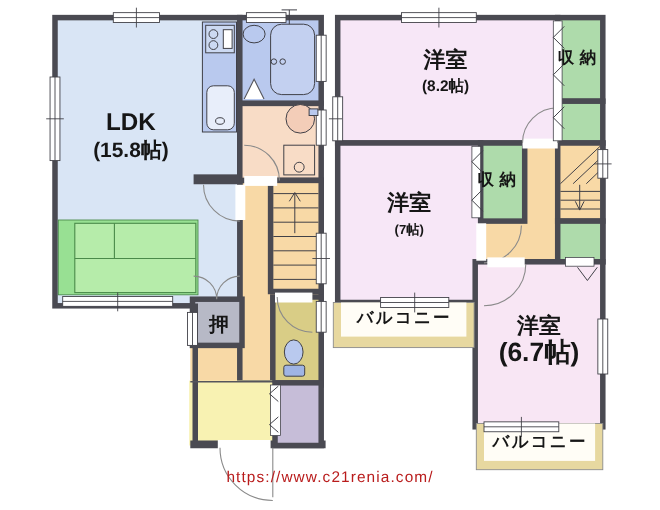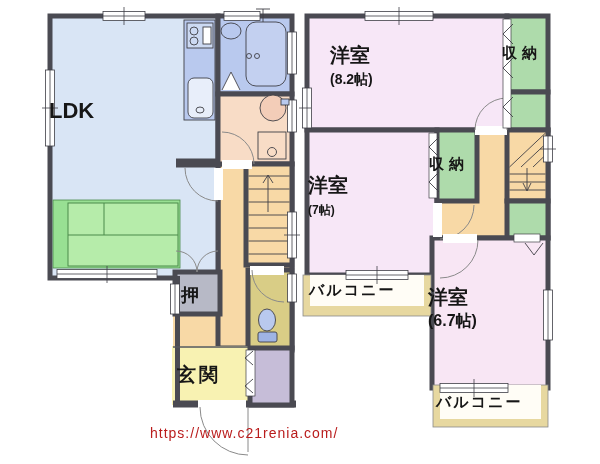--- a/index.html
+++ b/index.html
@@ -1,29 +1,29 @@
 <!DOCTYPE html>
 <html><head>
 <meta charset="utf-8">
 <style>
   html,body{margin:0;padding:0;background:#ffffff;}
   #plan{position:relative;width:600px;height:464px;background:#ffffff;overflow:hidden;
         font-family:"Liberation Sans","DejaVu Sans",sans-serif;}
   #plan svg{position:absolute;left:0;top:0;}
-  .label{position:absolute;color:#161616;font-weight:600;line-height:1.12;
+  .label{position:absolute;text-align:center;color:#161616;font-weight:600;line-height:1.12;
          pointer-events:none;white-space:nowrap;}
   .size{font-weight:600;}
   #lbl-ldk{left:49px;top:99px;width:140px;font-size:22px;}
   #lbl-ldk .size{font-size:19px;}
   #lbl-r82{left:330px;top:44px;width:150px;font-size:20px;}
   #lbl-r82 .size{font-size:14px;}
   #lbl-r72{left:308px;top:174px;width:128px;font-size:20px;}
   #lbl-r72 .size{font-size:12px;}
   #lbl-r67{left:428px;top:286px;width:124px;font-size:20px;}
-  #lbl-r67 .size{font-size:16px;}
+  #lbl-r67 .size{font-size:24px;}
   #lbl-cA{left:502px;top:45px;width:50px;font-size:15px;letter-spacing:5px;}
   #lbl-cC{left:429px;top:156px;width:50px;font-size:15px;letter-spacing:5px;}
   #lbl-oshi{left:181px;top:285px;width:36px;font-size:18px;}
   #lbl-genkan{left:177px;top:364px;width:72px;font-size:19px;letter-spacing:3px;}
   #lbl-b1{left:309px;top:282px;width:117px;font-size:15px;letter-spacing:2px;}
   #lbl-b2{left:436px;top:394px;width:110px;font-size:15px;letter-spacing:2px;}
   #watermark{left:150px;top:426px;width:300px;font-size:14px;color:#b91c1c;
              font-weight:400;letter-spacing:1px;}
 </style>
 </head>
@@ -240,33 +240,33 @@
       </g>
       <g>
         <ellipse cx="267" cy="320" rx="8.5" ry="11" fill="#b9c9ee"></ellipse>
         <rect x="258" y="332" width="19" height="10" rx="2" fill="#9fb4e4"></rect>
       </g>
     </g>
   </svg>
 
   <div class="label" id="lbl-ldk">
     <span>LDK</span><br>
+    <span class="size">(15.8帖)</span>
   </div>
   <div class="label" id="lbl-r82">
     <span>洋室</span><br>
     <span class="size">(8.2帖)</span>
   </div>
   <div class="label" id="lbl-r72">
     <span>洋室</span><br>
     <span class="size">(7帖)</span>
   </div>
   <div class="label" id="lbl-r67">
     <span>洋室</span><br>
     <span class="size">(6.7帖)</span>
   </div>
   <div class="label" id="lbl-cA">収納</div>
   <div class="label" id="lbl-cC">収納</div>
   <div class="label" id="lbl-oshi">押</div>
-  <div class="label" id="lbl-genkan">玄関</div>
   <div class="label" id="lbl-b1">バルコニー</div>
   <div class="label" id="lbl-b2">バルコニー</div>
   <div class="label" id="watermark">https://www.c21renia.com/</div>
 </div>
 
 </body></html>

